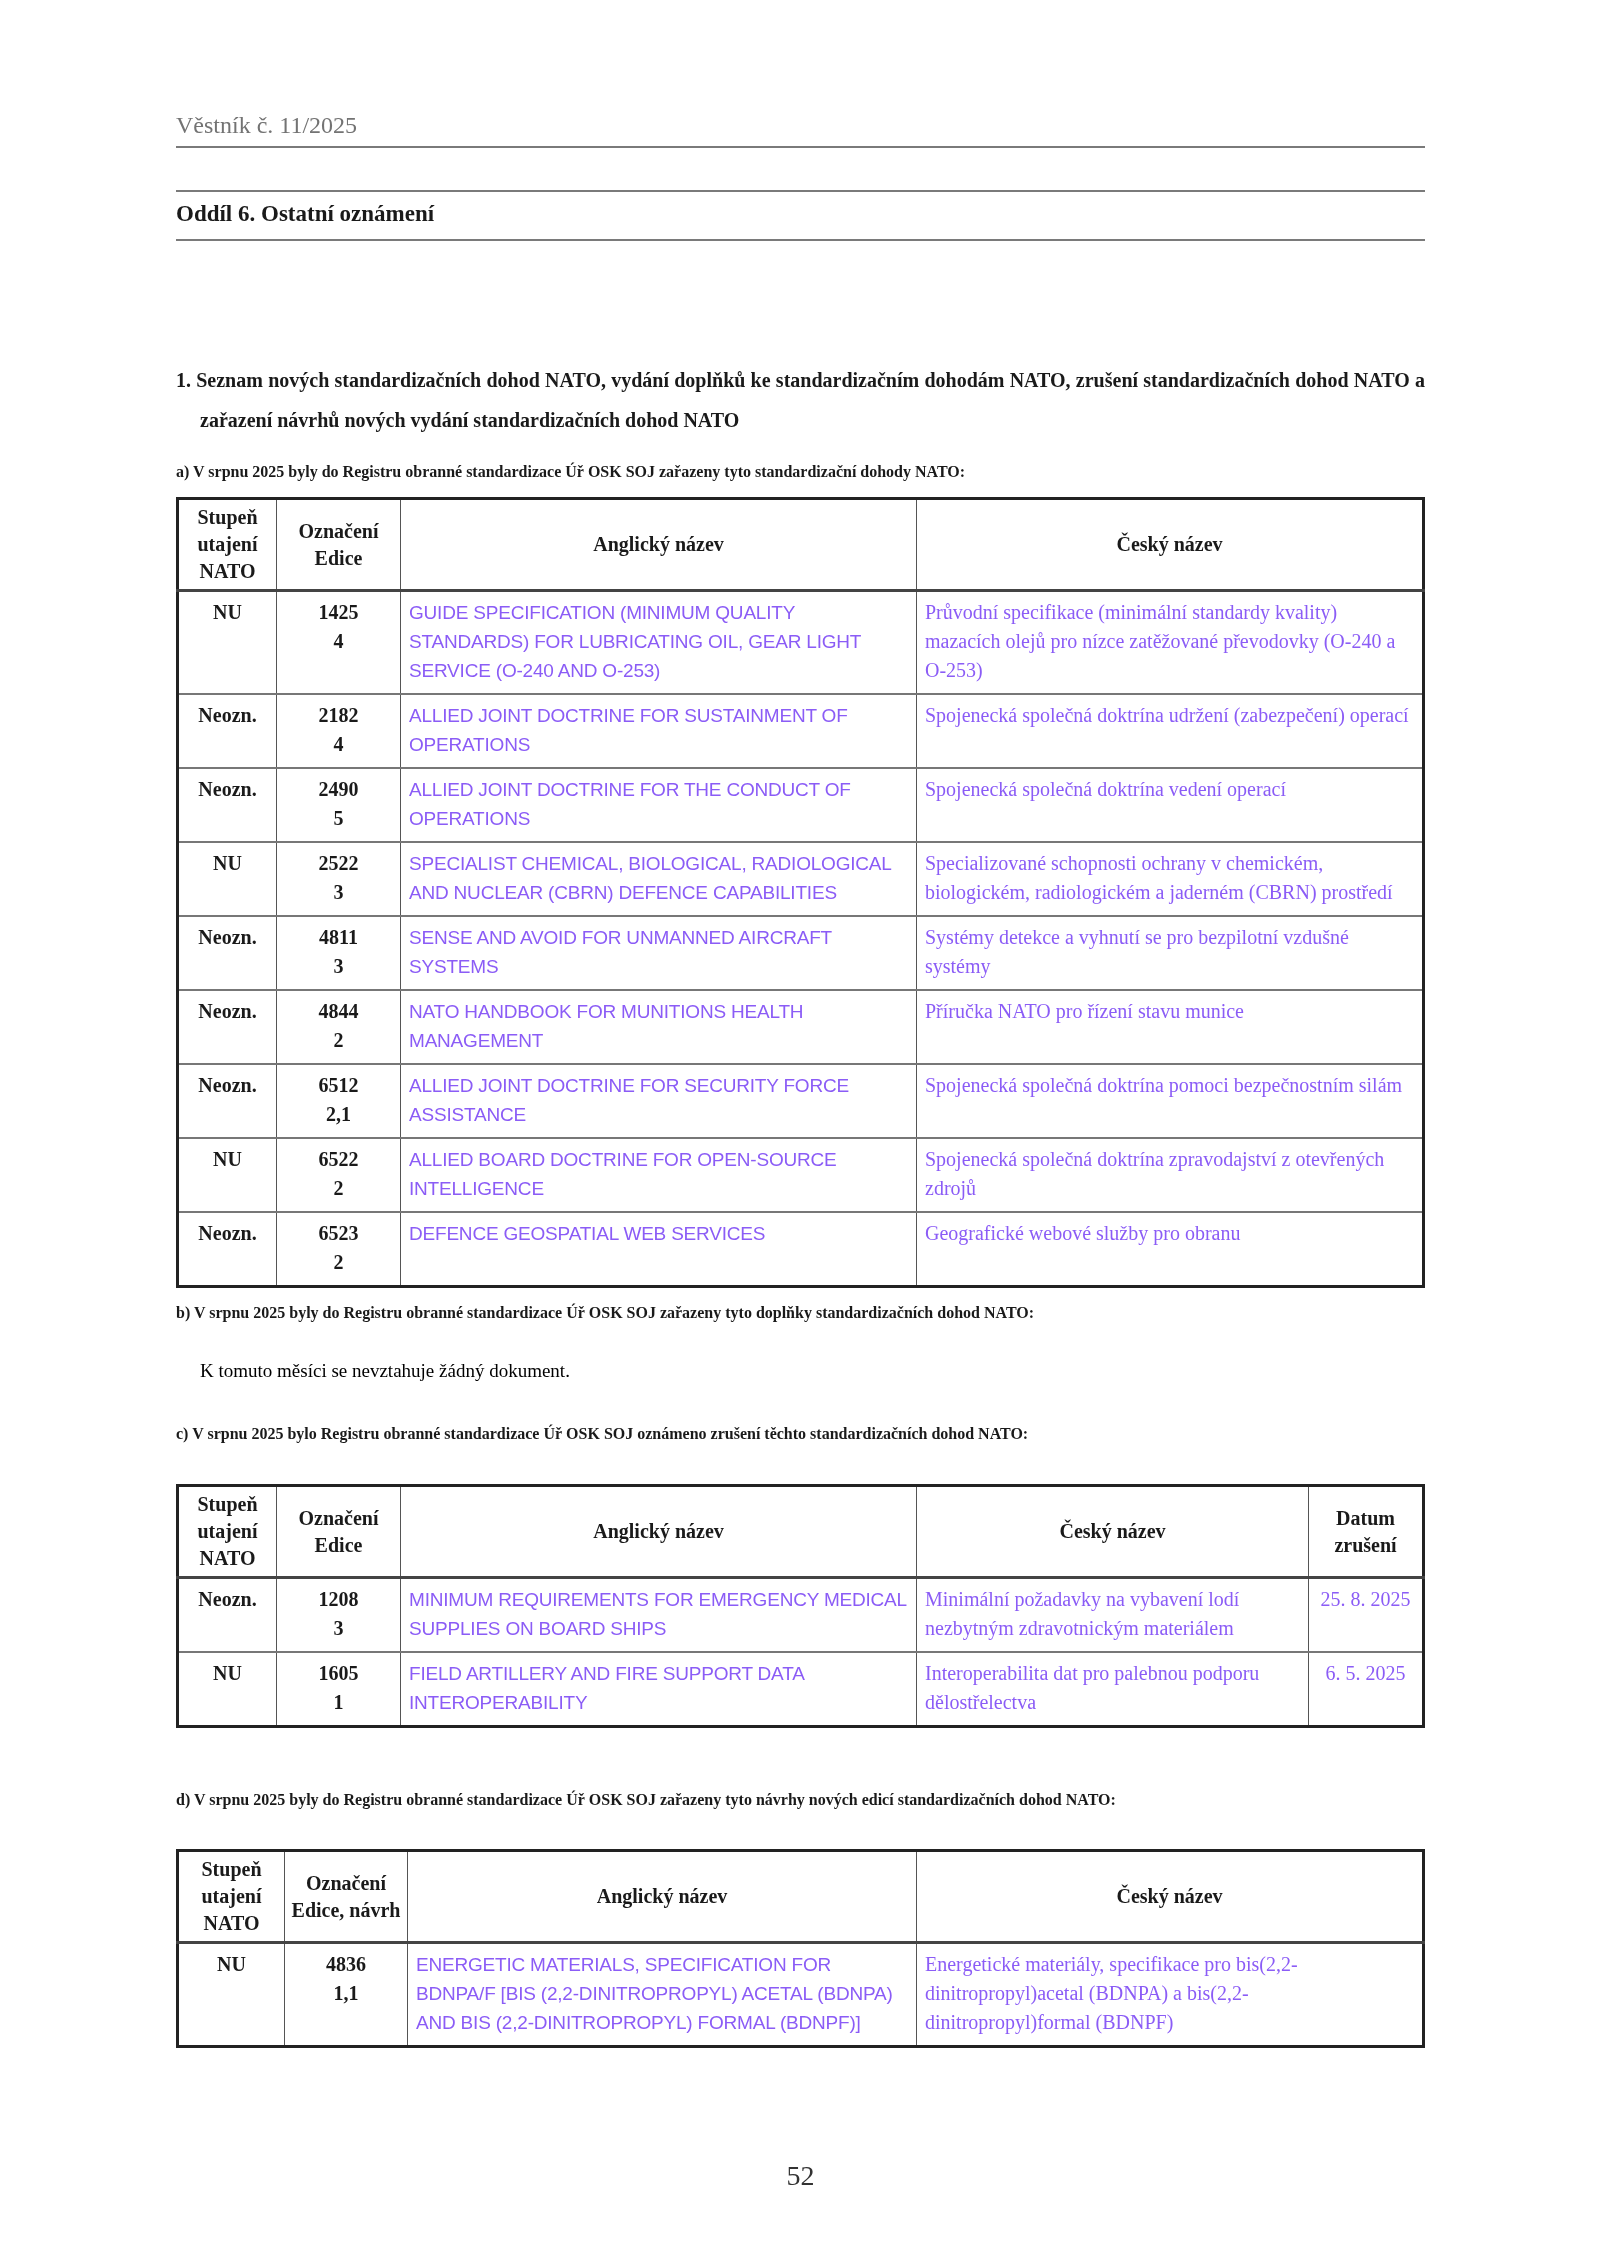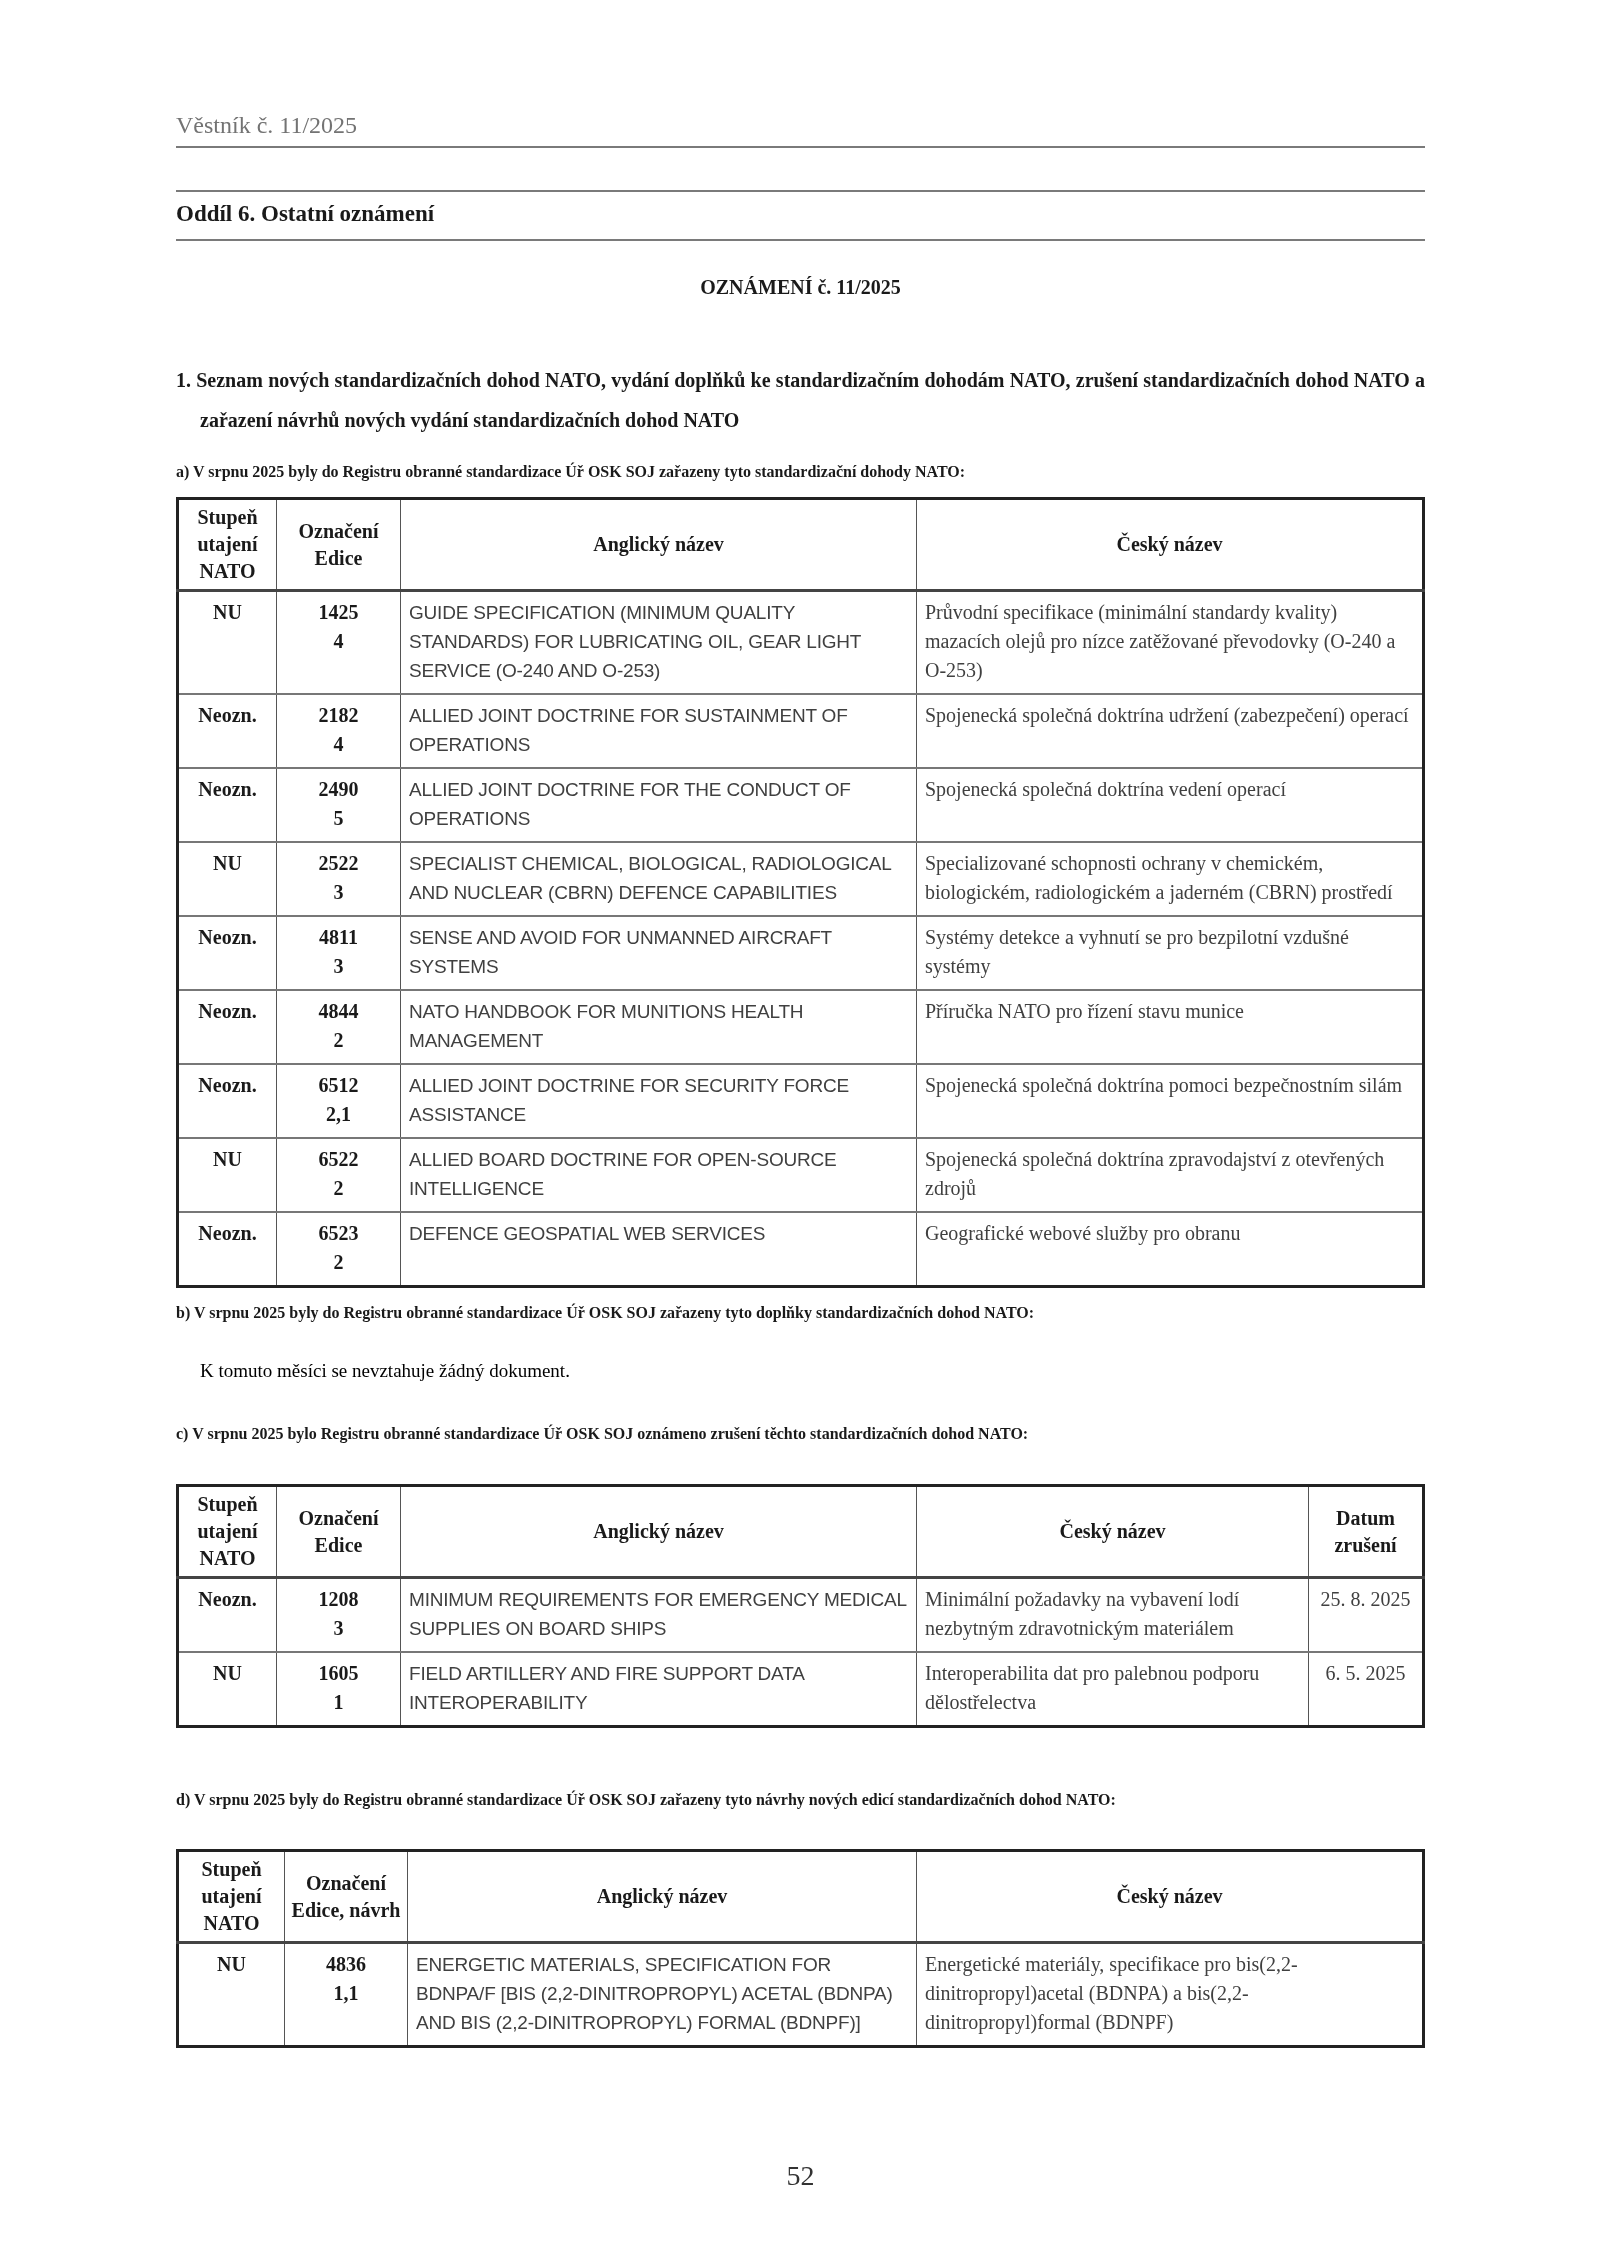--- a/index.html
+++ b/index.html
@@ -7,40 +7,39 @@
   .page { position: absolute; left: 176px; top: 0; width: 1249px; }
   .running-head { position: absolute; top: 112px; left: 0; font-size: 24px; color: #737373; }
   .rule { position: absolute; left: 0; width: 1249px; height: 0; border-top: 2px solid #7a7a7a; }
   .section-title { position: absolute; top: 201px; left: 0; font-size: 23px; font-weight: bold; }
   .notice-title { position: absolute; top: 273px; left: 0; width: 1249px; text-align: center; font-weight: bold; font-size: 20px; line-height: 28px; }
   .item1 { position: absolute; top: 360px; left: 0; width: 1249px; font-weight: bold; font-size: 20px; line-height: 40px; text-align: justify; padding-left: 24px; text-indent: -24px; box-sizing: border-box; }
   .sub-heading { position: absolute; left: 0; width: 1249px; font-weight: bold; font-size: 16px; line-height: 28px; text-align: justify; padding-left: 24px; text-indent: -24px; box-sizing: border-box; }
   .note { position: absolute; left: 24px; font-size: 19px; color: #000000; }
   table.reg { position: absolute; left: 0; border-collapse: collapse; border: 3px solid #222; font-size: 20px; }
   table.reg th { font-weight: bold; text-align: center; vertical-align: middle; line-height: 27px; padding: 4px 4px; border: 1px solid #555; border-bottom: 3px solid #444; }
-  table.reg td { vertical-align: top; line-height: 29px; padding: 6px 8px 8px 8px; border: 1px solid #555; border-bottom: 2px solid #777; color: #404040; }
+  table.reg td { vertical-align: top; line-height: 29px; padding: 6px 8px 8px 8px; border: 1px solid #555; border-bottom: 2px solid #777; color: #8b5cf6; }
   table.reg td.cls { text-align: center; font-weight: bold; color: #1a1a1a; }
   table.reg td.ed { text-align: center; font-weight: bold; color: #1a1a1a; }
   table.reg td.en { font-family: "Liberation Sans Narrow", "Liberation Sans", sans-serif; font-size: 19px; letter-spacing: -0.2px; }
   table.reg td.dt { text-align: center; }
   table.reg tr:last-child td { border-bottom: none; }
   .page-number { position: absolute; top: 2160px; left: 0; width: 1249px; text-align: center; font-size: 28px; color: #333; }
 </style>
 </head>
 <body>
 
 <div class="page">
   <div class="running-head">Věstník č. 11/2025</div>
   <div class="rule" style="top:146px"></div>
   <div class="rule" style="top:190px"></div>
   <div class="section-title">Oddíl 6. Ostatní oznámení</div>
   <div class="rule" style="top:239px"></div>
 
   <div class="notice-title">
-    <div>OZNÁMENÍ č. 11/2025</div>
   </div>
 
   <div class="item1">1. Seznam nových standardizačních dohod NATO, vydání doplňků ke standardizačním dohodám NATO, zrušení standardizačních dohod NATO a zařazení návrhů nových vydání standardizačních dohod NATO</div>
 
   <div class="sub-heading" style="top:458px">a) V srpnu 2025 byly do Registru obranné standardizace Úř OSK SOJ zařazeny tyto standardizační dohody NATO:</div>
   <table class="reg" id="table-a" style="top:497px; width:1249px">
     <colgroup>
         <col style="width:99px">
         <col style="width:124px">
         <col style="width:516px">

